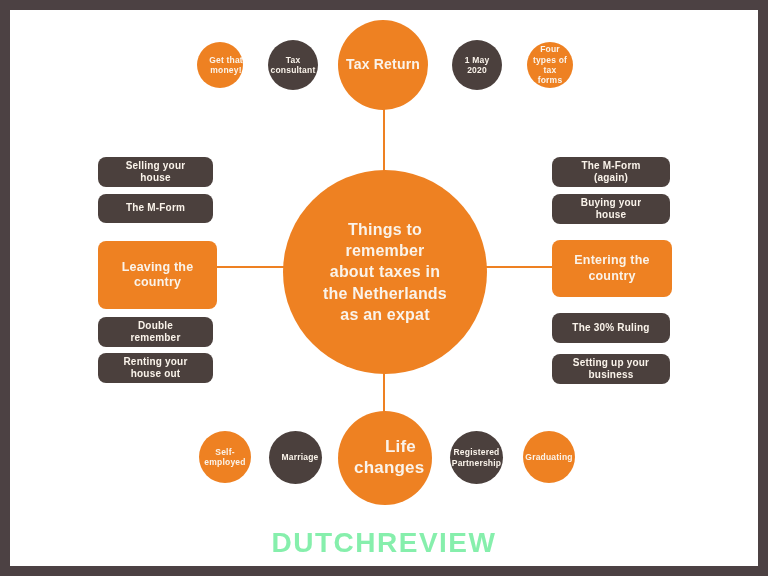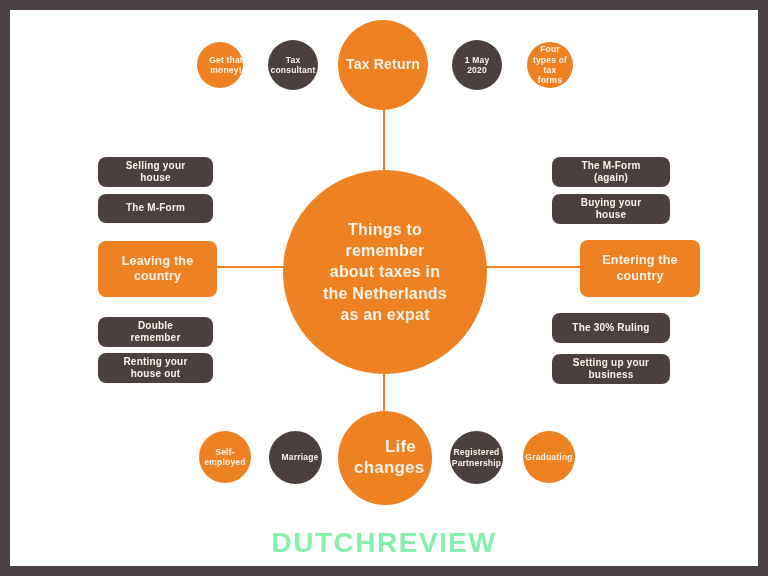--- a/index.html
+++ b/index.html
@@ -102,37 +102,37 @@
     <div class="node circle orange sat-circle" style="left:513px; top:421px; width:52px; height:52px;">
       <span style="width:50px;">Graduating</span>
     </div>
 
     <div class="node box dark item-box" style="left:88px; top:147px; width:115px; height:30px;">
       <span style="width:70px;">Selling your house</span>
     </div>
     <div class="node box dark item-box" style="left:88px; top:184px; width:115px; height:29px;">
       <span>The M-Form</span>
     </div>
-    <div class="node box orange hub-box" style="left:88px; top:231px; width:119px; height:56px;">
+    <div class="node box orange hub-box" style="left:88px; top:231px; width:119px; height:68px;">
       <span style="width:80px;">Leaving the country</span>
     </div>
     <div class="node box dark item-box" style="left:88px; top:307px; width:115px; height:30px;">
       <span style="width:55px;">Double remember</span>
     </div>
     <div class="node box dark item-box" style="left:88px; top:343px; width:115px; height:30px;">
       <span style="width:76px;">Renting your house out</span>
     </div>
 
     <div class="node box dark item-box" style="left:542px; top:147px; width:118px; height:30px;">
       <span style="width:70px;">The M-Form (again)</span>
     </div>
     <div class="node box dark item-box" style="left:542px; top:184px; width:118px; height:30px;">
       <span style="width:68px;">Buying your house</span>
     </div>
-    <div class="node box orange hub-box" style="left:570px; top:230px; width:120px; height:57px;">
+    <div class="node box orange hub-box" style="left:542px; top:230px; width:120px; height:57px;">
       <span style="width:82px;">Entering the country</span>
     </div>
     <div class="node box dark item-box" style="left:542px; top:303px; width:118px; height:30px;">
       <span>The 30% Ruling</span>
     </div>
     <div class="node box dark item-box" style="left:542px; top:344px; width:118px; height:30px;">
       <span style="width:88px;">Setting up your business</span>
     </div>
 
   </div>

